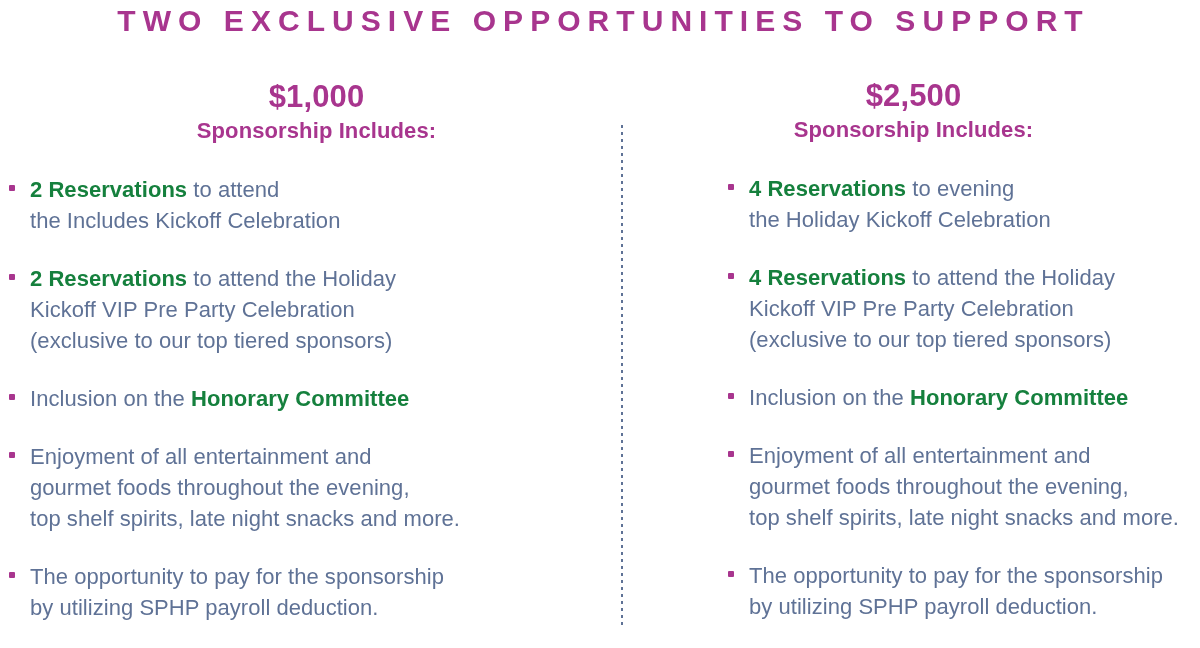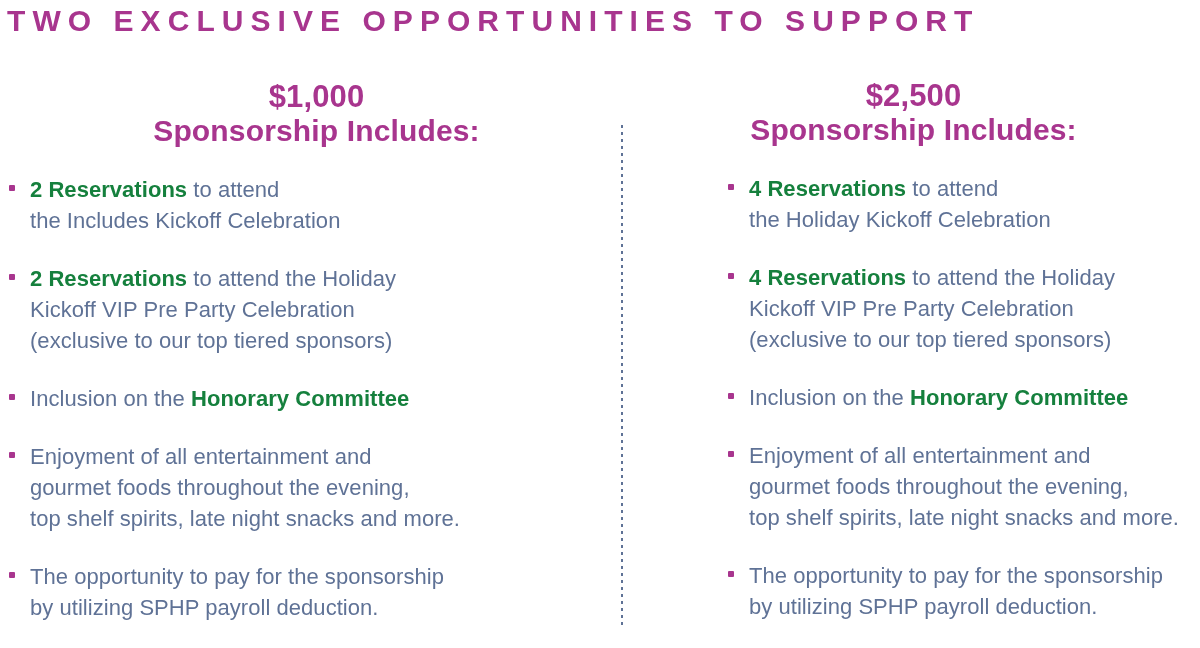--- a/index.html
+++ b/index.html
@@ -14,21 +14,21 @@
     overflow: hidden;
     position: relative;
   }
 
   
   .headline {
     position: absolute;
     left: 0;
     top: 2px;
     width: 1200px;
-    text-align: left;
+    text-align: center;
     font-size: 30px;
     font-weight: bold;
     color: #a8358e;
     letter-spacing: 0.235em;
     text-indent: 0.235em;
     line-height: 38px;
     white-space: nowrap;
   }
 
   
@@ -71,21 +71,21 @@
   }
   .col-left  .col-head { padding-top: 78px; margin-left: 18px; }
   .col-right .col-head { padding-top: 77px; }
 
   .price {
     font-size: 31px;
     line-height: 38px;
     letter-spacing: 0.005em;
   }
   .includes {
-    font-size: 30px;
+    font-size: 22px;
     line-height: 30px;
     letter-spacing: 0.005em;
   }
 
   
   ul.benefits {
     list-style: none;
     margin: 0;
     padding: 0;
   }
@@ -147,21 +147,21 @@
 by utilizing SPHP payroll deduction.</span></li>
       </ul>
   </div>
 
   <div class="col col-right">
     <div class="col-head">
       <div class="price">$2,500</div>
       <div class="includes">Sponsorship Includes:</div>
     </div>
     <ul class="benefits">
-        <li><span class="dot"></span><b>4 Reservations</b><span> to attend
+        <li><span class="dot"></span><b>4 Reservations</b><span> to evening
  the Holiday Kickoff Celebration</span></li>
         <li><span class="dot"></span><b>4 Reservations</b><span> to attend the Holiday
 Kickoff VIP Pre Party Celebration
 (exclusive to our top tiered sponsors)</span></li>
         <li><span class="dot"></span><span>Inclusion on the </span><b>Honorary Committee</b></li>
         <li><span class="dot"></span><span>Enjoyment of all entertainment and
 gourmet foods throughout the evening,
 top shelf spirits, late night snacks and more.</span></li>
         <li><span class="dot"></span><span>The opportunity to pay for the sponsorship
 by utilizing SPHP payroll deduction.</span></li>

